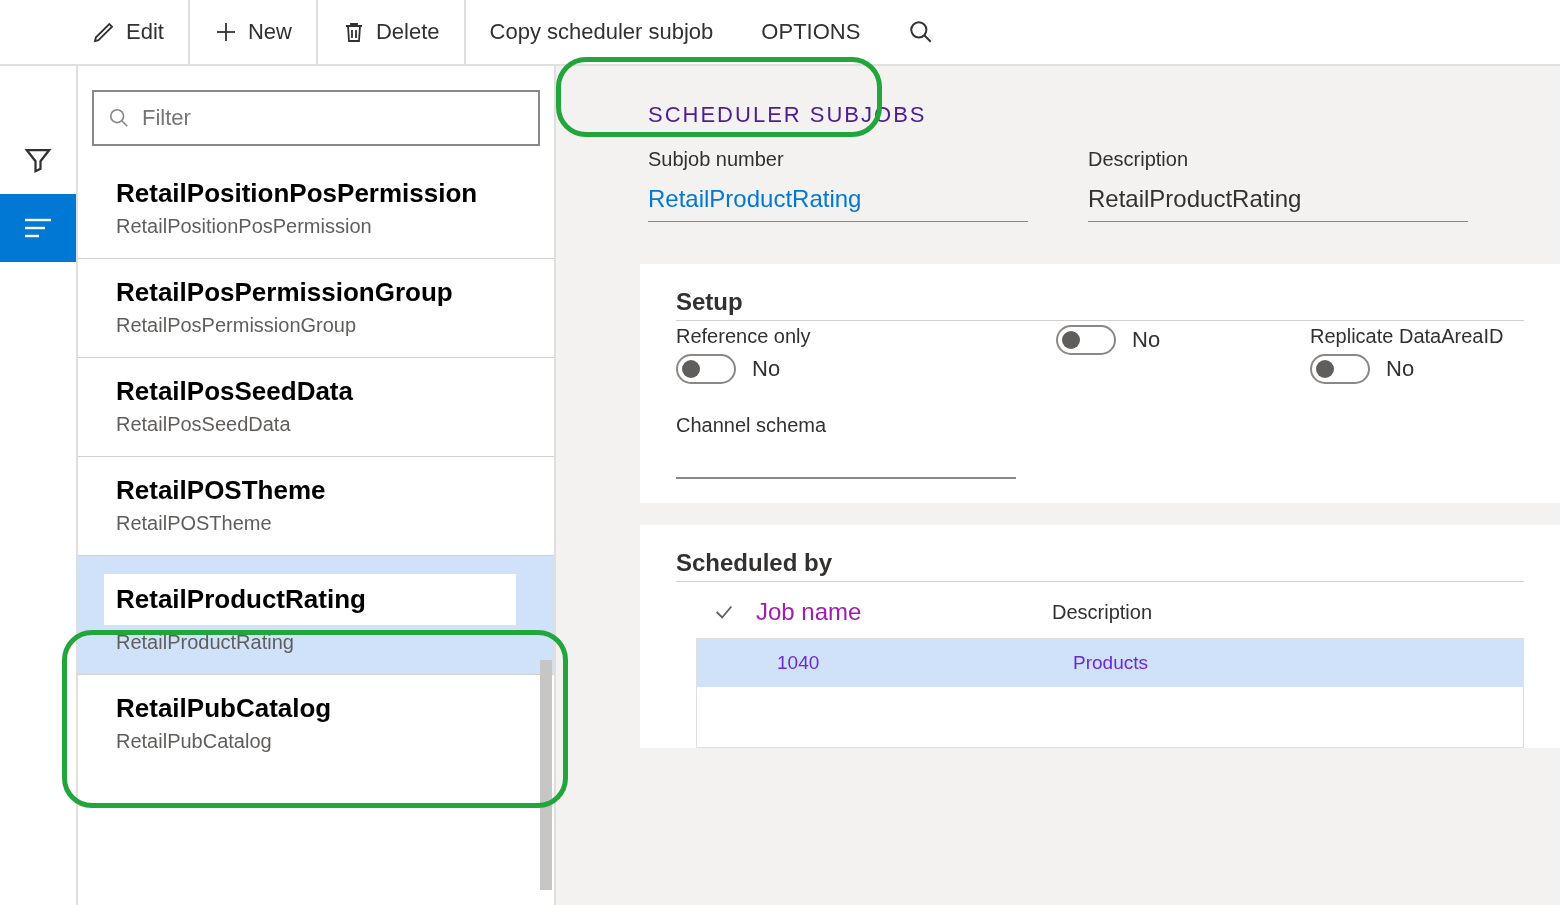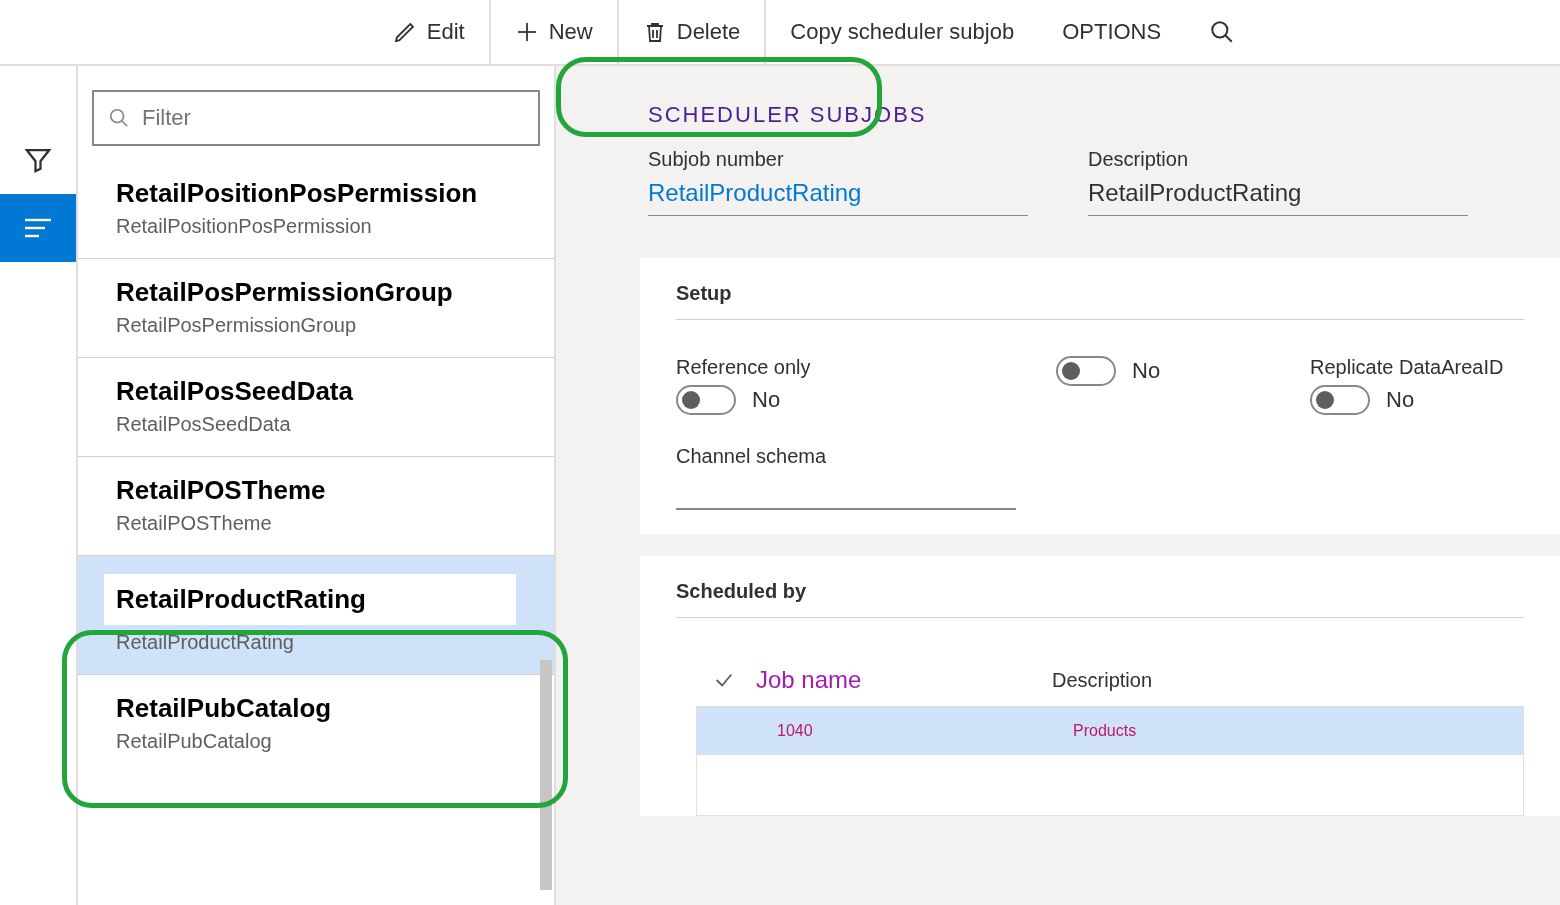--- a/index.html
+++ b/index.html
@@ -1,19 +1,19 @@
 <!DOCTYPE html>
 <html><head>
 <meta charset="utf-8">
 <style>
 * { box-sizing: border-box; margin: 0; padding: 0; }
 body { font-family: "Segoe UI", Arial, sans-serif; font-size: 14px; color: #323130; background: #fff; width: 1560px; height: 905px; overflow: hidden; position: relative; }
 
 
-.toolbar { height: 66px; display: flex; align-items: center; border-bottom: 2px solid #e1dfdd; padding-left: 68px; gap: 0; position: relative; z-index: 2; background: #fff; justify-content: center; }
+.toolbar { height: 66px; display: flex; align-items: center; border-bottom: 2px solid #e1dfdd; padding-left: 68px; gap: 0; position: relative; z-index: 2; background: #fff; }
 .toolbar-btn { display: flex; align-items: center; gap: 10px; padding: 0 24px; height: 66px; font-size: 22px; color: #323130; cursor: pointer; border-right: 2px solid #e1dfdd; }
 .toolbar-btn .ticon { width: 24px; height: 24px; display: inline-block; }
 .toolbar-btn.noborder { border-right: none; }
 .toolbar-search { padding: 0 24px; display:flex; align-items:center; }
 .toolbar-icon-only { width: 88px; display: flex; align-items: center; justify-content: center; border-right: 2px solid #e1dfdd; height: 66px; position:absolute; left:0; top:0; }
 
 
 .rail { position: absolute; left: 0; top: 66px; width: 76px; bottom: 0; display: flex; flex-direction: column; align-items: center; padding-top: 60px; z-index: 3; background: #fff; }
 .rail-btn { width: 76px; height: 68px; display: flex; align-items: center; justify-content: center; cursor: pointer; }
 .rail-btn.active { background: #0078d4; }
@@ -34,43 +34,43 @@
 .item.selected .title-wrap { background: #fff; padding: 10px 12px; margin-left: -12px; }
 
 
 .highlight-oval { position: absolute; border: 5px solid #22a53b; border-radius: 30px; pointer-events: none; z-index: 10; }
 
 
 .detail-pane { flex: 1; background: #f3f2f1; padding: 0 0 0 0; overflow: hidden; }
 .detail-inner { padding: 0 0 0 40px; }
 .breadcrumb { font-size: 22px; color: #4c1d95; letter-spacing: 2px; padding: 36px 0 12px 52px; }
 .field-row { display: flex; gap: 60px; padding: 8px 0 20px 52px; }
-.field { display: flex; flex-direction: column; }
+.field { display: flex; flex-direction: column; gap: 6px; }
 .field-label { font-size: 20px; color: #323130; }
 .field-value-link { font-size: 24px; color: #0078d4; border-bottom: 1px solid #8a8886; padding: 8px 0; width: 380px; }
 .field-value-text { font-size: 24px; color: #323130; border-bottom: 1px solid #8a8886; padding: 8px 0; width: 380px; }
 
 .section { background: #fff; margin: 22px 0 0 44px; padding: 24px 36px; }
-.section-title { font-size: 20px; font-weight: 600; padding-bottom: 14px; border-bottom: 1px solid #d2d0ce; margin-bottom: 36px;}
+.section-title { font-size: 24px; font-weight: 600; padding-bottom: 4px; border-bottom: 1px solid #d2d0ce; margin-bottom: 4px;}
 .setup-grid { display: grid; grid-template-columns: 1fr 1fr 1fr; column-gap: 40px; row-gap: 30px; }
 .toggle-row { display: flex; flex-direction: column; gap: 6px; }
 .toggle-label { font-size: 20px; color: #323130; }
 .toggle-ctrl { display: flex; align-items: center; gap: 16px; }
 .toggle-pill { width: 60px; height: 30px; border: 2px solid #8a8886; border-radius: 999px; position: relative; background: #fff; cursor: pointer;}
 .toggle-pill::after { content: ""; position: absolute; left: 4px; top: 4px; width: 18px; height: 18px; background: #605e5c; border-radius: 50%; }
 .toggle-text { font-size: 22px; }
 .underline-input { border: none; border-bottom: 2px solid #8a8886; width: 340px; height: 36px; background: transparent; }
 
 .sched { margin-top: 22px; }
 .grid-hdr { display: flex; align-items: center; gap: 16px; padding: 12px 20px 12px 36px; }
 .grid-chk { width: 24px; height: 24px; display:flex; align-items:center; justify-content:center; color: #605e5c; }
 .col-job { width: 280px; font-size: 24px; color: #a21caf; padding-left: 4px; }
 .col-desc { flex: 1; font-size: 20px; color: #323130; padding-left: 4px;}
 .grid-row { display: flex; align-items: center; gap: 16px; padding: 12px 20px 12px 36px; background: #cfe2fa; }
-.grid-row .col-job, .grid-row .col-desc { font-size: 16px; color: #be185d; }
+.grid-row .col-job, .grid-row .col-desc { font-size: 19px; color: #6d28d9; }
 .grid-table-wrap { border: 1px solid #e1dfdd; margin: 0 36px 0 20px;}
 
 .scroll-ind { position:absolute; right: 2px; top: 490px; width: 12px; height: 230px; background: #c8c6c4; }
 </style>
 </head>
 <body>
 
 <div class="toolbar-icon-only">
   <svg width="28" height="22" viewBox="0 0 28 22" fill="none" stroke="#323130" stroke-width="2">
       <line x1="0" y1="2" x2="28" y2="2"></line>

